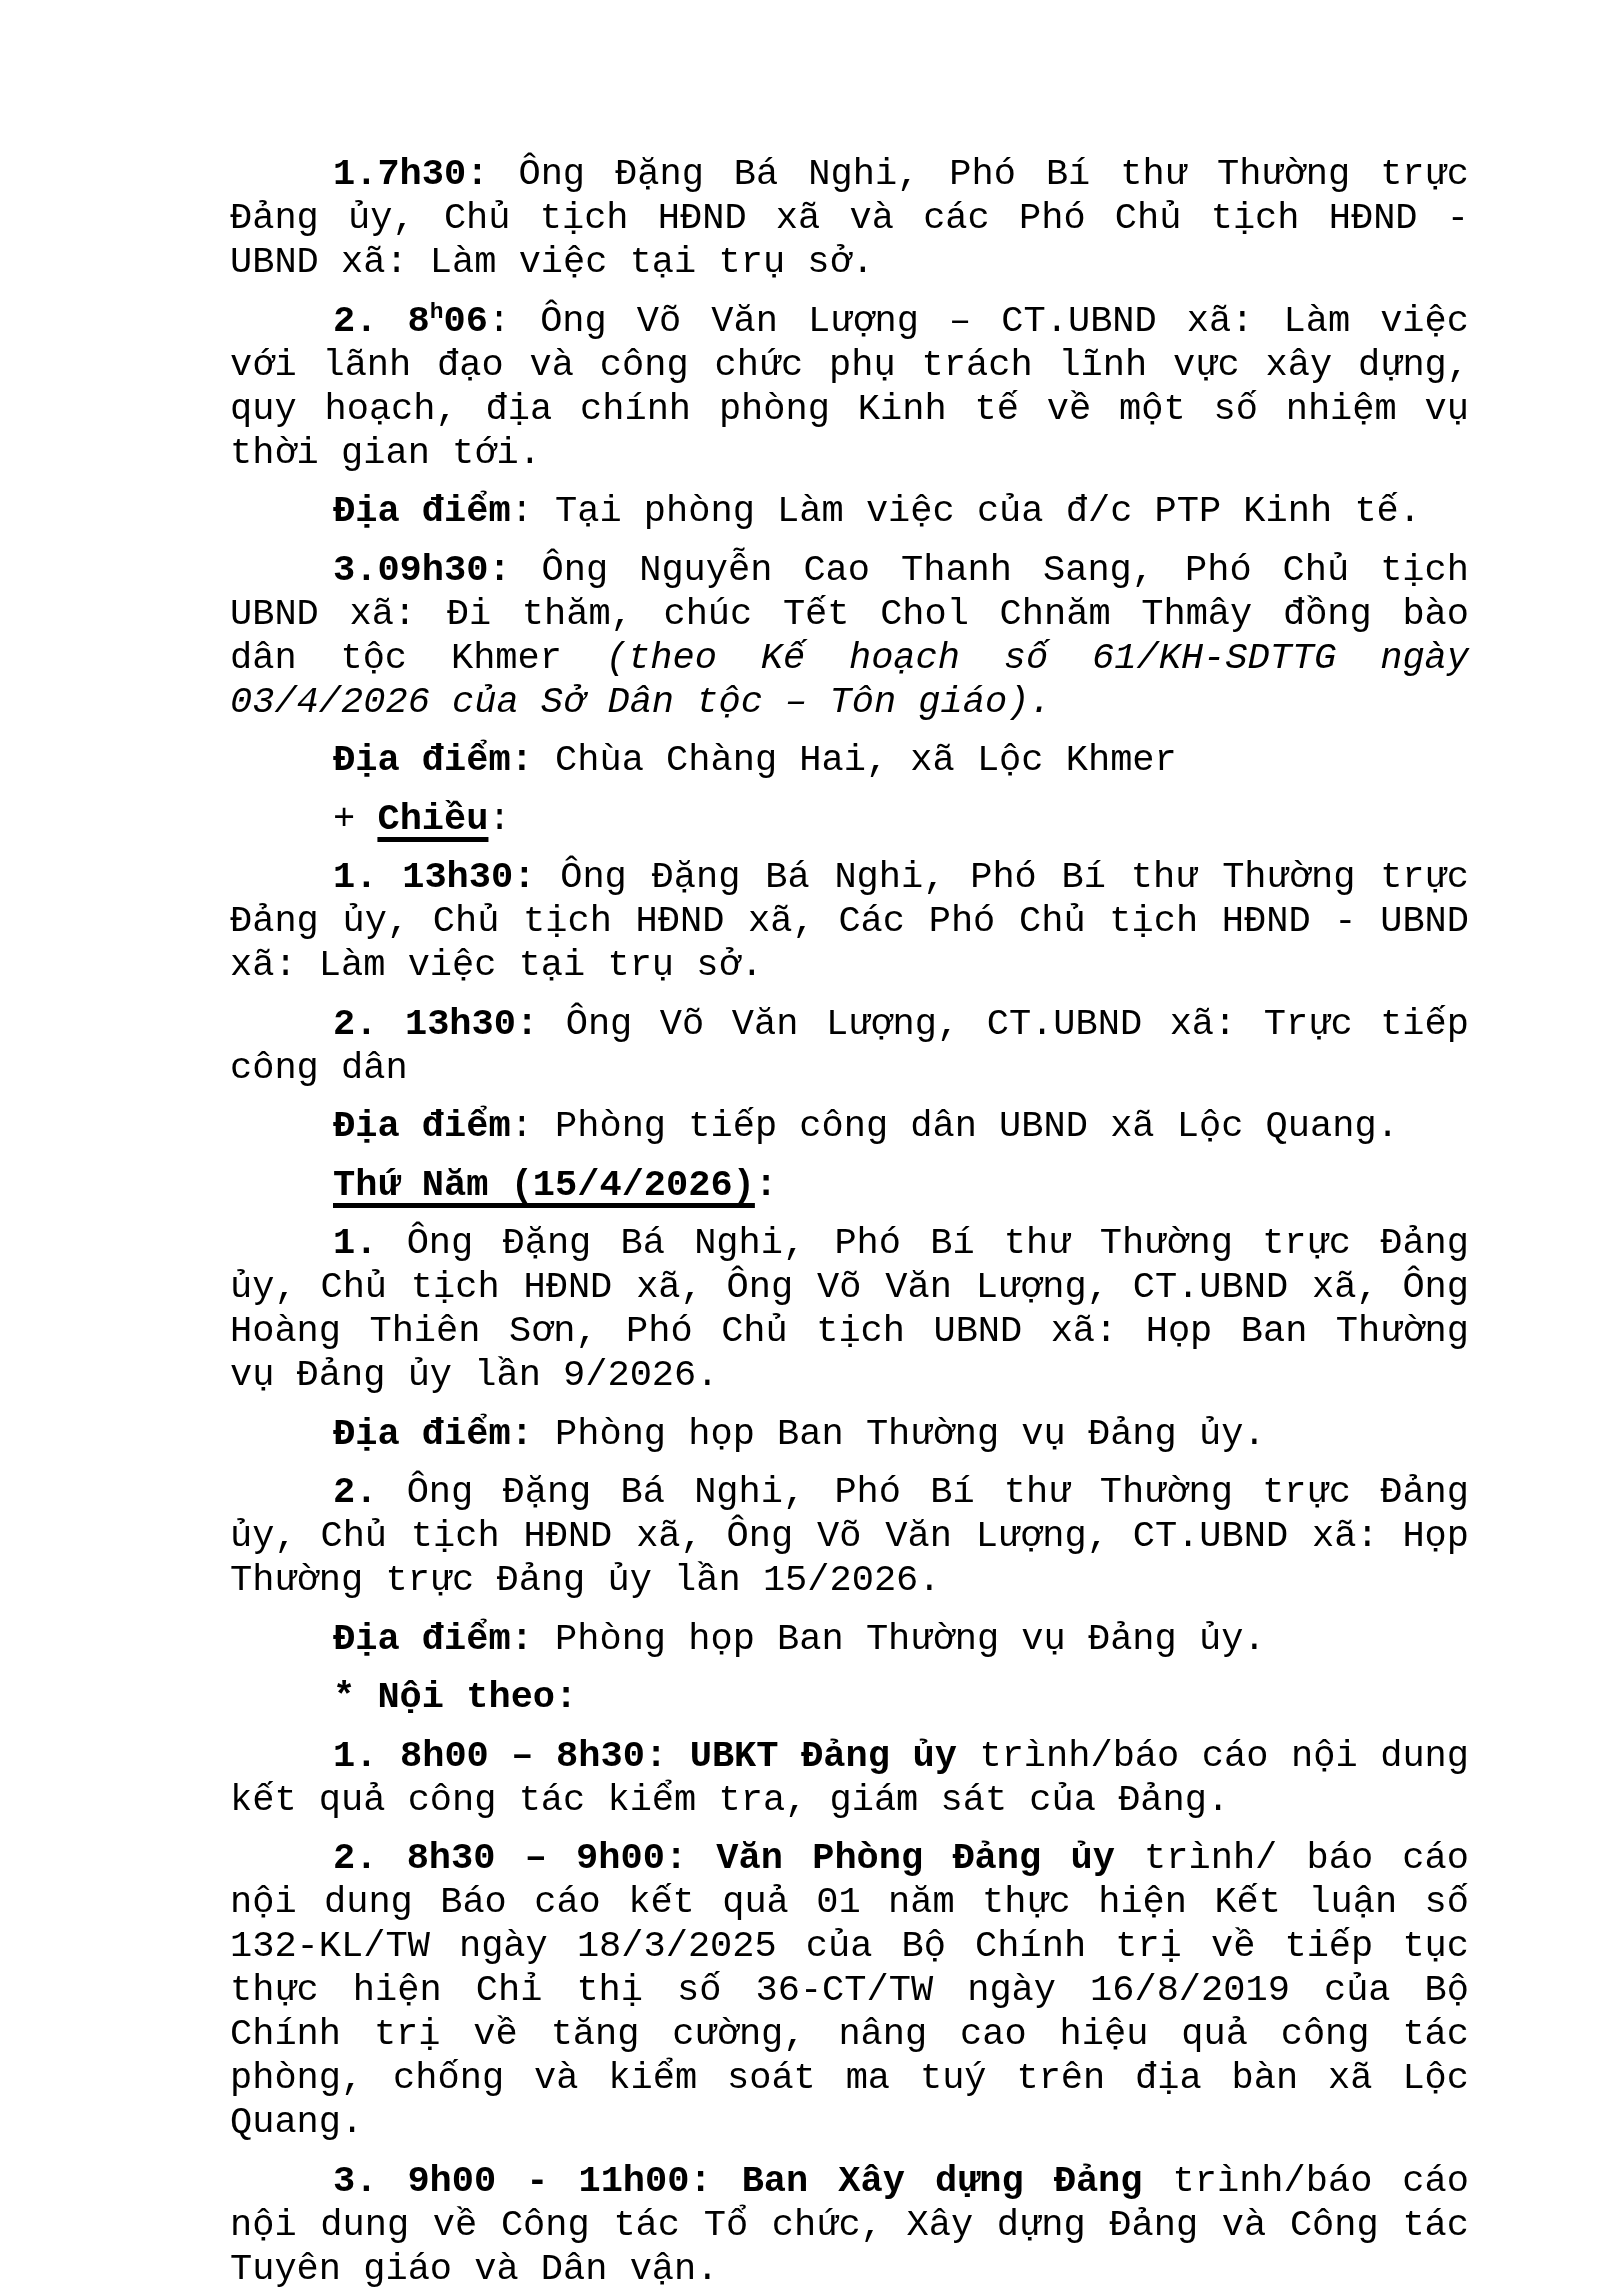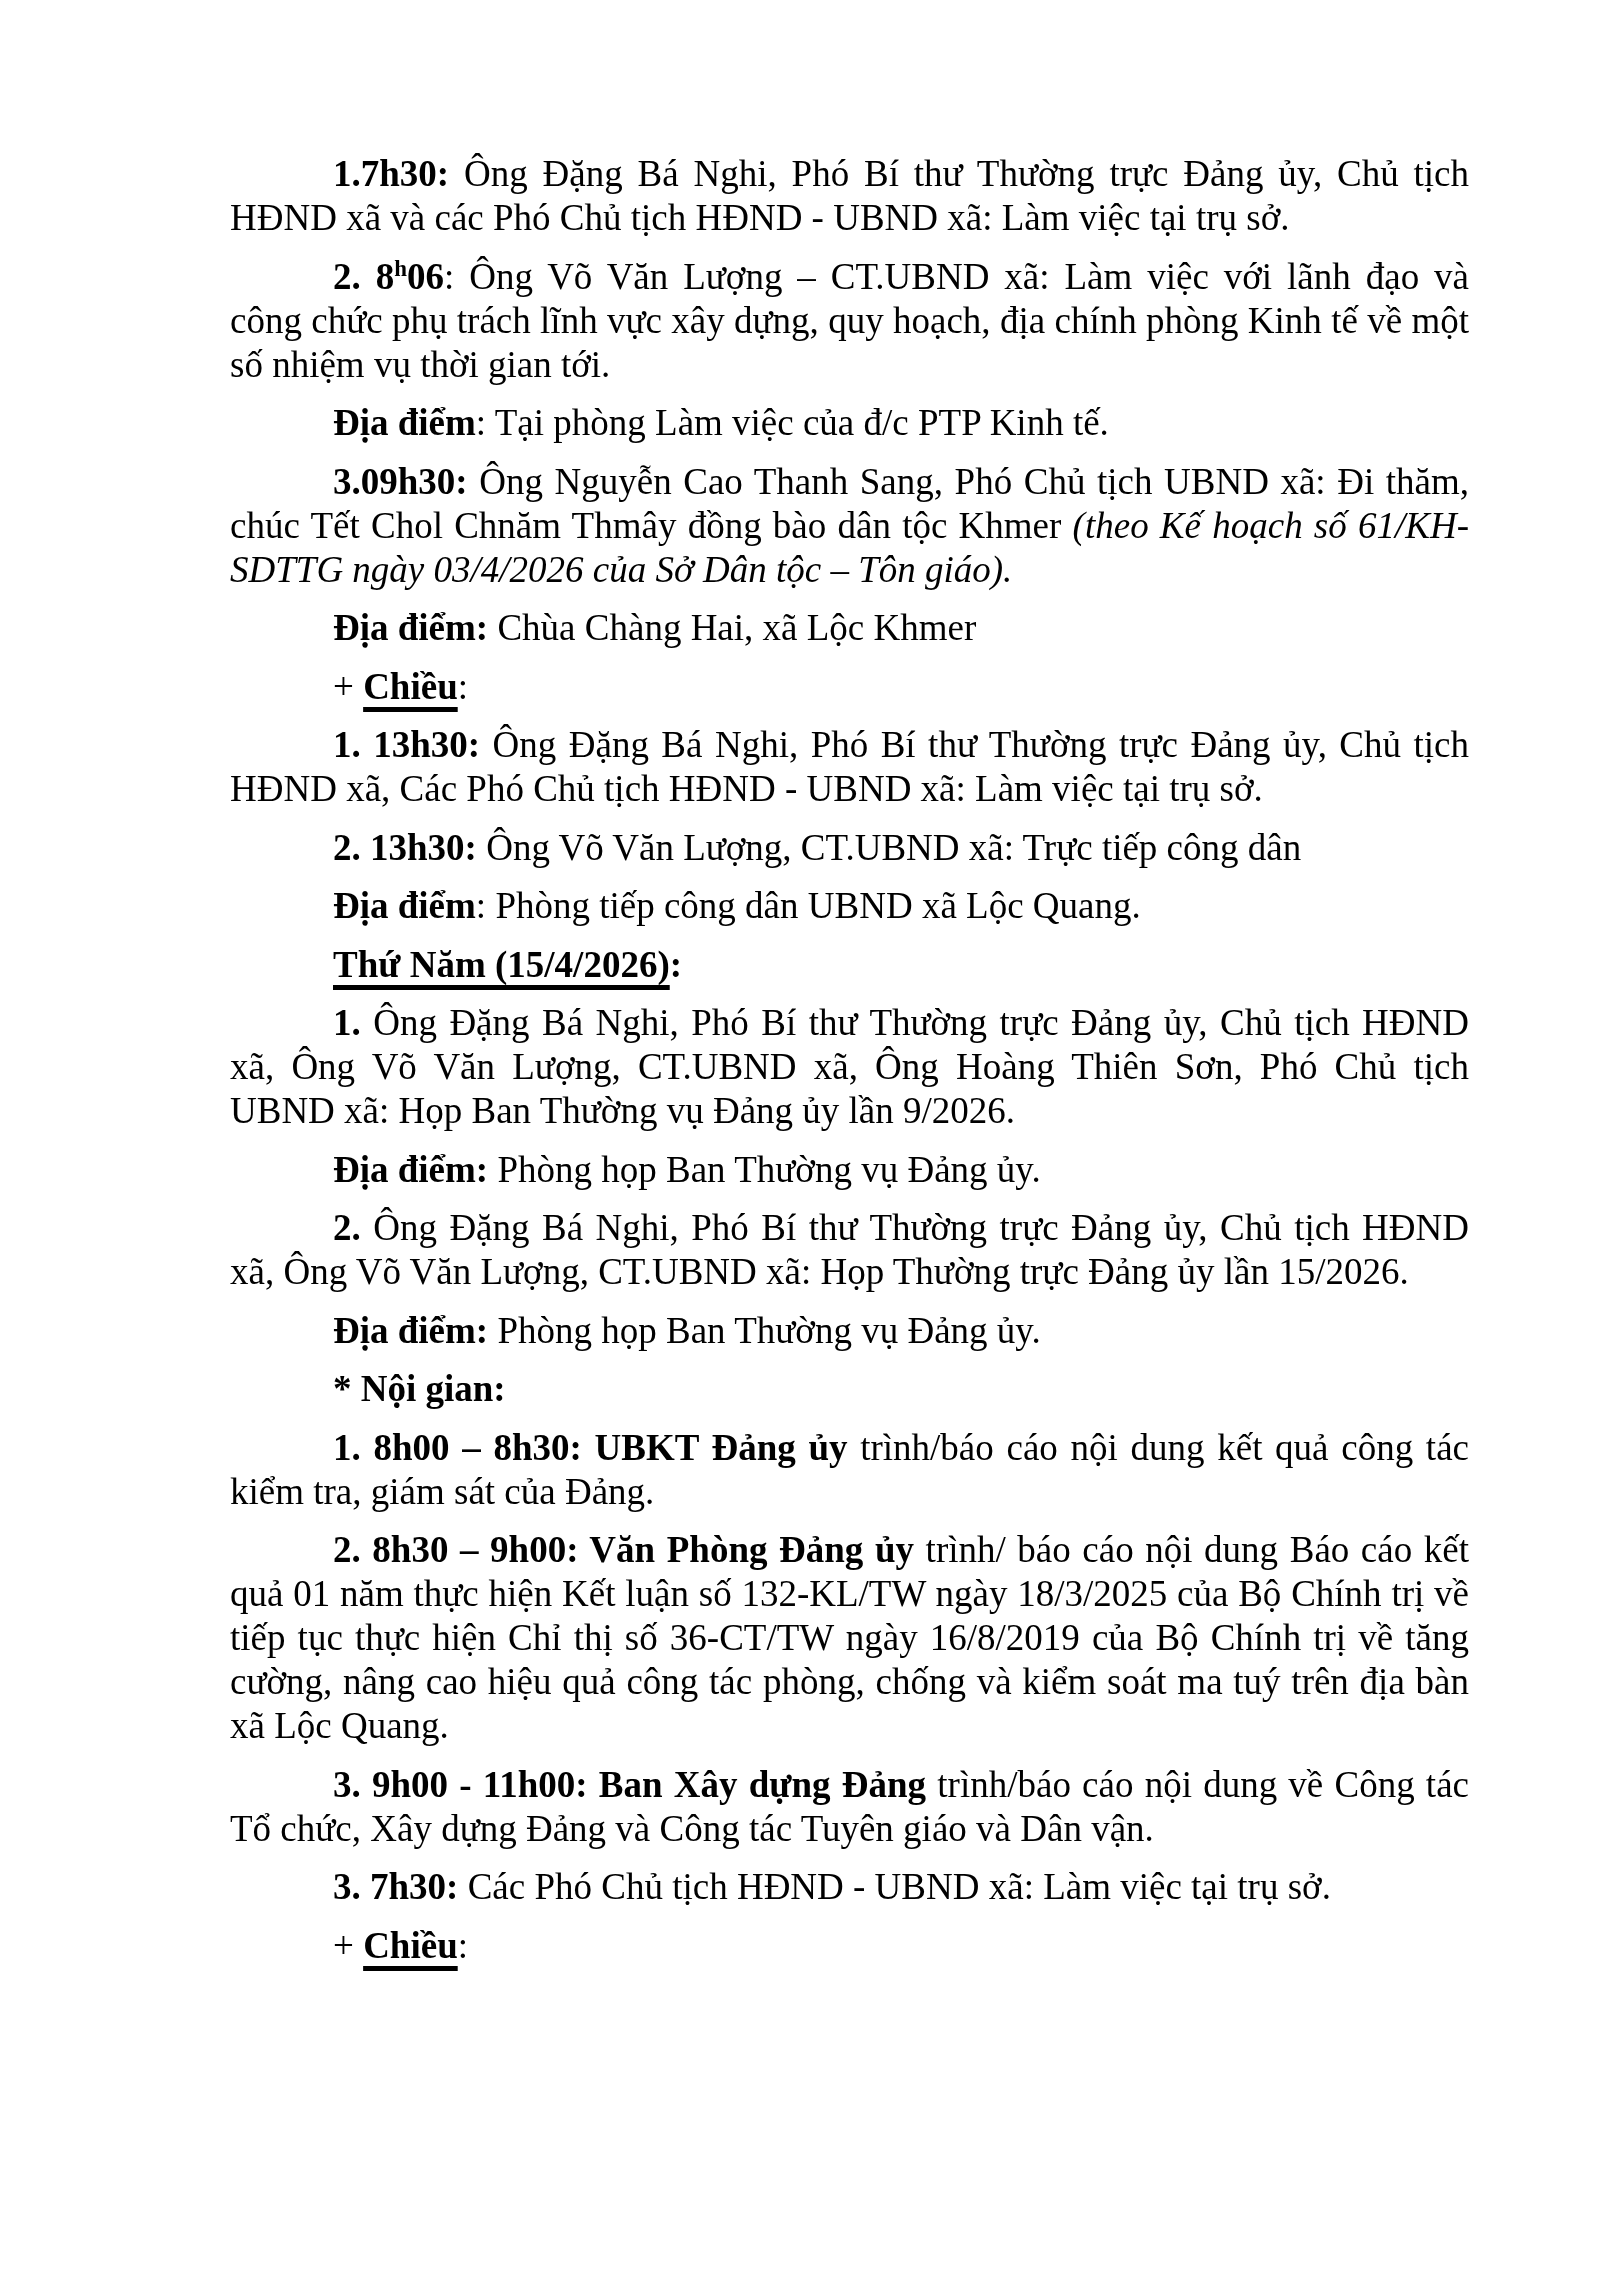--- a/index.html
+++ b/index.html
@@ -15,21 +15,21 @@
   .page {
     box-sizing: border-box;
     width: 1624px;
     height: 2295px;
     background: #ffffff;
     padding: 152px 155px 0 230px; 
     color: #000000;
   }
   p.para {
     margin: 0 0 14.5px 0;
-    font-family: Liberation Serif, serif;
+    font-family: Liberation Mono, monospace;
     font-size: 37px;
     line-height: 44px;
     color: #000000;
     text-align: justify;
     text-indent: 103px;
     word-break: normal;
   }
   .run { white-space: pre-wrap; }
   .b { font-weight: bold; }
   .i { font-style: italic; }
@@ -56,20 +56,20 @@
     <p class="para"><span class="run b">Địa điểm: </span><span class="run">Chùa Chàng Hai, xã Lộc Khmer</span></p>
     <p class="para"><span class="run">+ </span><span class="run b u">Chiều</span><span class="run">:</span></p>
     <p class="para"><span class="run b">1. 13h30: </span><span class="run">Ông Đặng Bá Nghi, Phó Bí thư Thường trực Đảng ủy, Chủ tịch HĐND xã, Các Phó Chủ tịch HĐND - UBND xã: Làm việc tại trụ sở.</span></p>
     <p class="para"><span class="run b">2. 13h30: </span><span class="run">Ông Võ Văn Lượng, CT.UBND xã: Trực tiếp công dân</span></p>
     <p class="para"><span class="run b">Địa điểm</span><span class="run">: Phòng tiếp công dân UBND xã Lộc Quang.</span></p>
     <p class="para"><span class="run b u">Thứ Năm (15/4/2026)</span><span class="run b">:</span></p>
     <p class="para"><span class="run b">1. </span><span class="run">Ông Đặng Bá Nghi, Phó Bí thư Thường trực Đảng ủy, Chủ tịch HĐND xã, Ông Võ Văn Lượng, CT.UBND xã, Ông Hoàng Thiên Sơn, Phó Chủ tịch UBND xã: Họp Ban Thường vụ Đảng ủy lần 9/2026.</span></p>
     <p class="para"><span class="run b">Địa điểm: </span><span class="run">Phòng họp Ban Thường vụ Đảng ủy.</span></p>
     <p class="para"><span class="run b">2. </span><span class="run">Ông Đặng Bá Nghi, Phó Bí thư Thường trực Đảng ủy, Chủ tịch HĐND xã, Ông Võ Văn Lượng, CT.UBND xã: Họp Thường trực Đảng ủy lần 15/2026.</span></p>
     <p class="para"><span class="run b">Địa điểm: </span><span class="run">Phòng họp Ban Thường vụ Đảng ủy.</span></p>
-    <p class="para"><span class="run b">* Nội gian:</span></p>
+    <p class="para"><span class="run b">* Nội theo:</span></p>
     <p class="para"><span class="run b">1. 8h00 – 8h30: UBKT Đảng ủy </span><span class="run">trình/báo cáo nội dung kết quả công tác kiểm tra, giám sát của Đảng.</span></p>
     <p class="para"><span class="run b">2. 8h30 – 9h00: Văn Phòng Đảng ủy </span><span class="run">trình/ báo cáo nội dung Báo cáo kết quả 01 năm thực hiện Kết luận số 132-KL/TW ngày 18/3/2025 của Bộ Chính trị về tiếp tục thực hiện Chỉ thị số 36-CT/TW ngày 16/8/2019 của Bộ Chính trị về tăng cường, nâng cao hiệu quả công tác phòng, chống và kiểm soát ma tuý trên địa bàn xã Lộc Quang.</span></p>
     <p class="para"><span class="run b">3. 9h00 - 11h00: Ban Xây dựng Đảng </span><span class="run">trình/báo cáo nội dung về Công tác Tổ chức, Xây dựng Đảng và Công tác Tuyên giáo và Dân vận.</span></p>
     <p class="para"><span class="run b">3. 7h30: </span><span class="run">Các Phó Chủ tịch HĐND - UBND xã: Làm việc tại trụ sở.</span></p>
     <p class="para"><span class="run">+ </span><span class="run b u">Chiều</span><span class="run">:</span></p>
   </div>
 
 
 </body></html>

